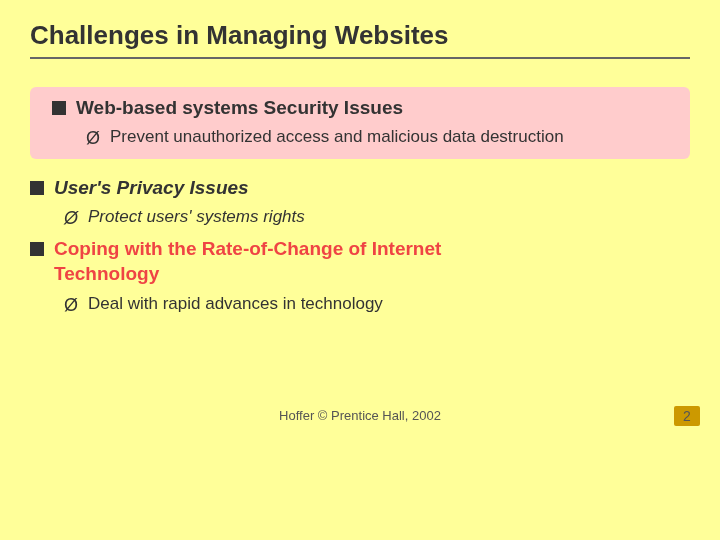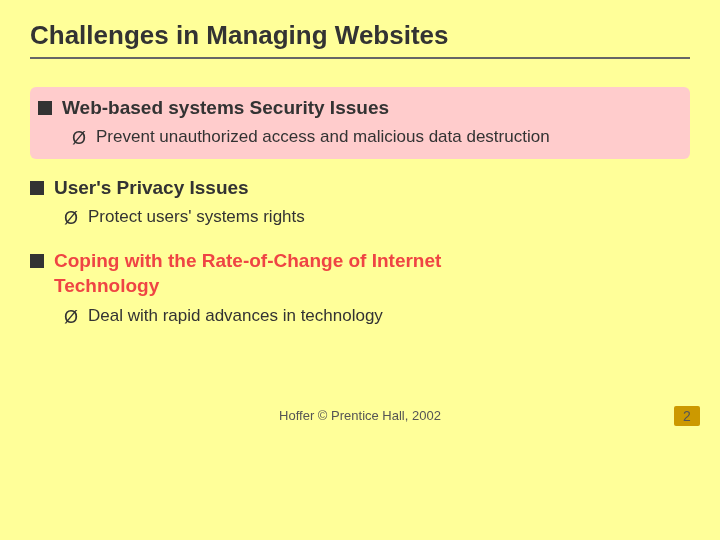--- a/index.html
+++ b/index.html
@@ -40,27 +40,28 @@
       height: 2px;
       background-color: #666666;
       width: 100%;
     }
 
     .content-area {
       padding: 10px 0;
     }
 
     .section-block {
-      margin-bottom: 20px;
+      margin-bottom: 8px;
+      font-style: italic;
     }
 
     .section-block-highlight {
       background-color: #ffcccc;
       border-radius: 6px;
-      padding: 10px 8px;
+      padding: 10px 22px;
       margin-bottom: 18px;
     }
 
     .main-point {
       display: flex;
       align-items: flex-start;
       gap: 10px;
       margin-bottom: 8px;
     }
 

